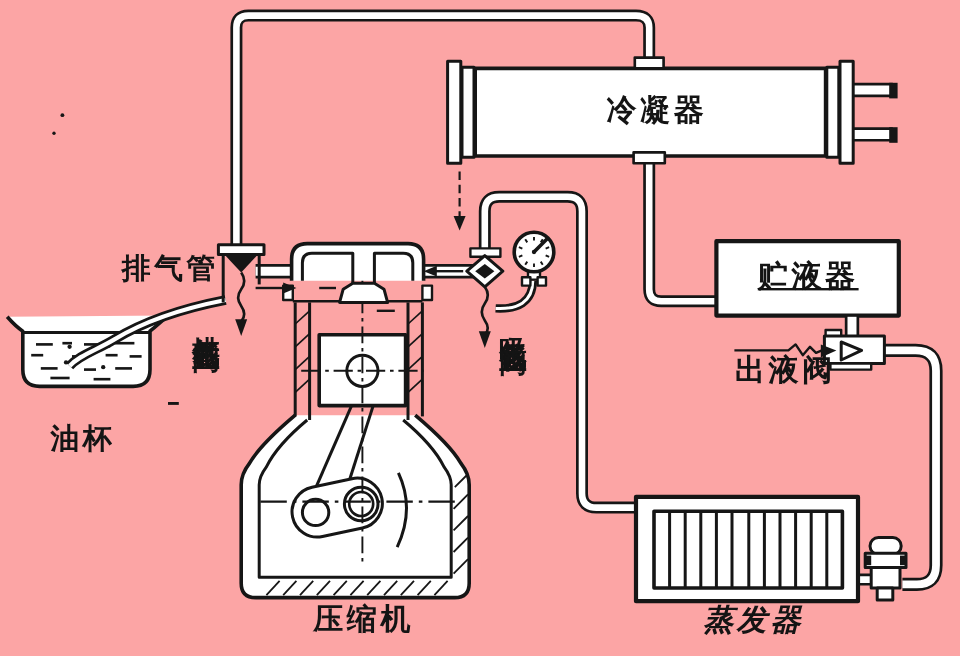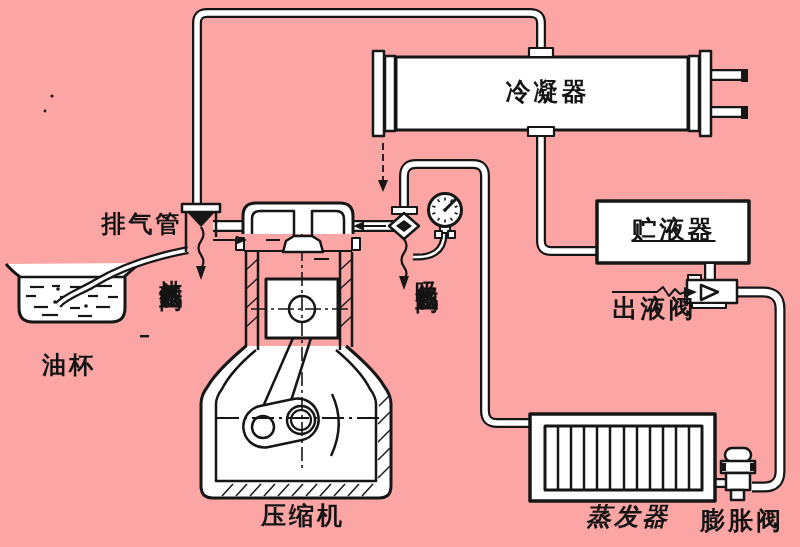--- a/index.html
+++ b/index.html
@@ -237,19 +237,18 @@
     </g>
     <line x1="445" y1="210" x2="456" y2="199" stroke-width="3" stroke-linecap="round"></line>
     <circle cx="445" cy="210" r="1.8" fill="#161616" stroke="none"></circle>
   </g>
 </svg>
 
   <div class="lbl h" style="left:500px;top:79px;width:95px;">冷凝器</div>
   <div class="lbl h" style="left:625px;top:217px;width:97px;text-decoration:underline;">贮液器</div>
   <div class="lbl h" style="left:607px;top:296px;width:95px;">出液阀</div>
   <div class="lbl h" style="left:582px;top:504px;width:92px;font-style:italic;">蒸发器</div>
-  <div class="lbl h" style="left:699px;top:508px;width:86px;">膨胀阀</div>
   <div class="lbl h" style="left:259px;top:503px;width:88px;">压缩机</div>
   <div class="lbl h" style="left:37px;top:333px;width:64px;font-size:24px;margin-top:20px;">油杯</div>
   <div class="lbl h" style="left:100px;top:212px;width:84px;font-size:24px;">排气管</div>
   <div class="lbl v" style="left:159px;top:261px;">排气截止阀</div>
   <div class="lbl v" style="left:415px;top:263px;">吸气截止阀</div>
 </div>
 
 </body></html>

